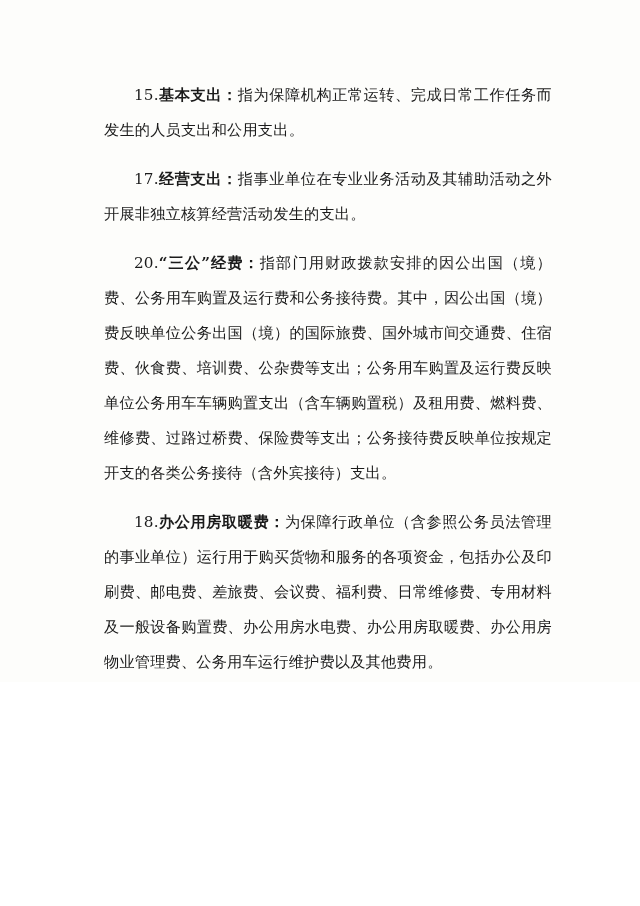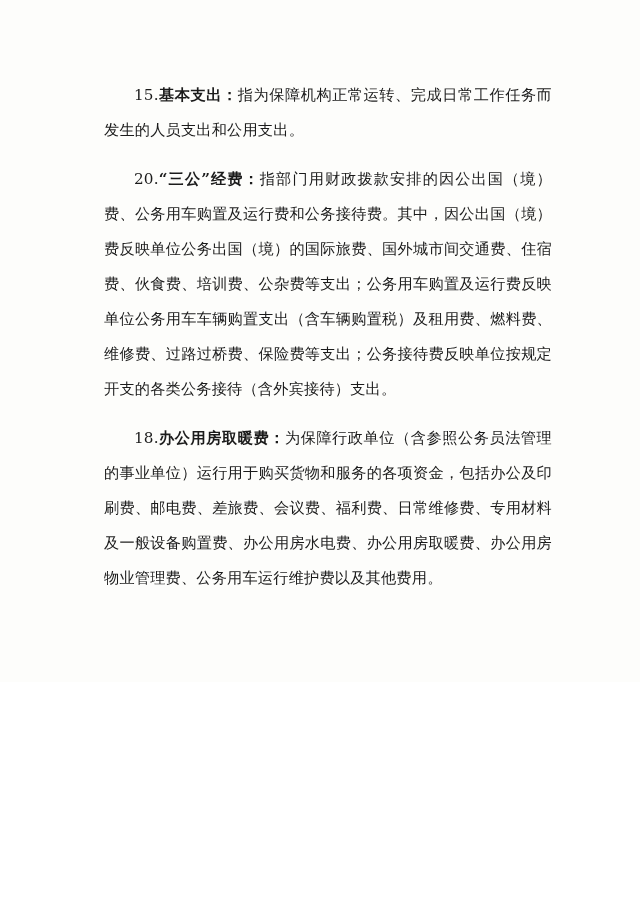--- a/index.html
+++ b/index.html
@@ -50,20 +50,23 @@
 <body>
 
 <div class="page">
   <div class="content">
 
     <p class="para indent">
       <span>15.</span><span class="bold">基本支出：</span><span>指为保障机构正常运转、完成日常工作任务而发生的人员支出和公用支出。</span>
     </p>
 
 
+    <p class="para indent">
+      <span>17.</span><span class="bold">经营支出：</span><span>指事业单位在专业业务活动及其辅助活动之外开展非独立核算经营活动发生的支出。</span>
+    </p>
 
     <p class="para indent">
       <span>20.</span><span class="bold">“三公”经费：</span><span>指部门用财政拨款安排的因公出国（境）费、公务用车购置及运行费和公务接待费。其中，因公出国（境）费反映单位公务出国（境）的国际旅费、国外城市间交通费、住宿费、伙食费、培训费、公杂费等支出；公务用车购置及运行费反映单位公务用车车辆购置支出（含车辆购置税）及租用费、燃料费、维修费、过路过桥费、保险费等支出；公务接待费反映单位按规定开支的各类公务接待（含外宾接待）支出。</span>
     </p>
 
     <p class="para indent">
       <span>18.</span><span class="bold">办公用房取暖费：</span><span>为保障行政单位（含参照公务员法管理的事业单位）运行用于购买货物和服务的各项资金，包括办公及印刷费、邮电费、差旅费、会议费、福利费、日常维修费、专用材料及一般设备购置费、办公用房水电费、办公用房取暖费、办公用房物业管理费、公务用车运行维护费以及其他费用。</span>
     </p>
 
   </div>

